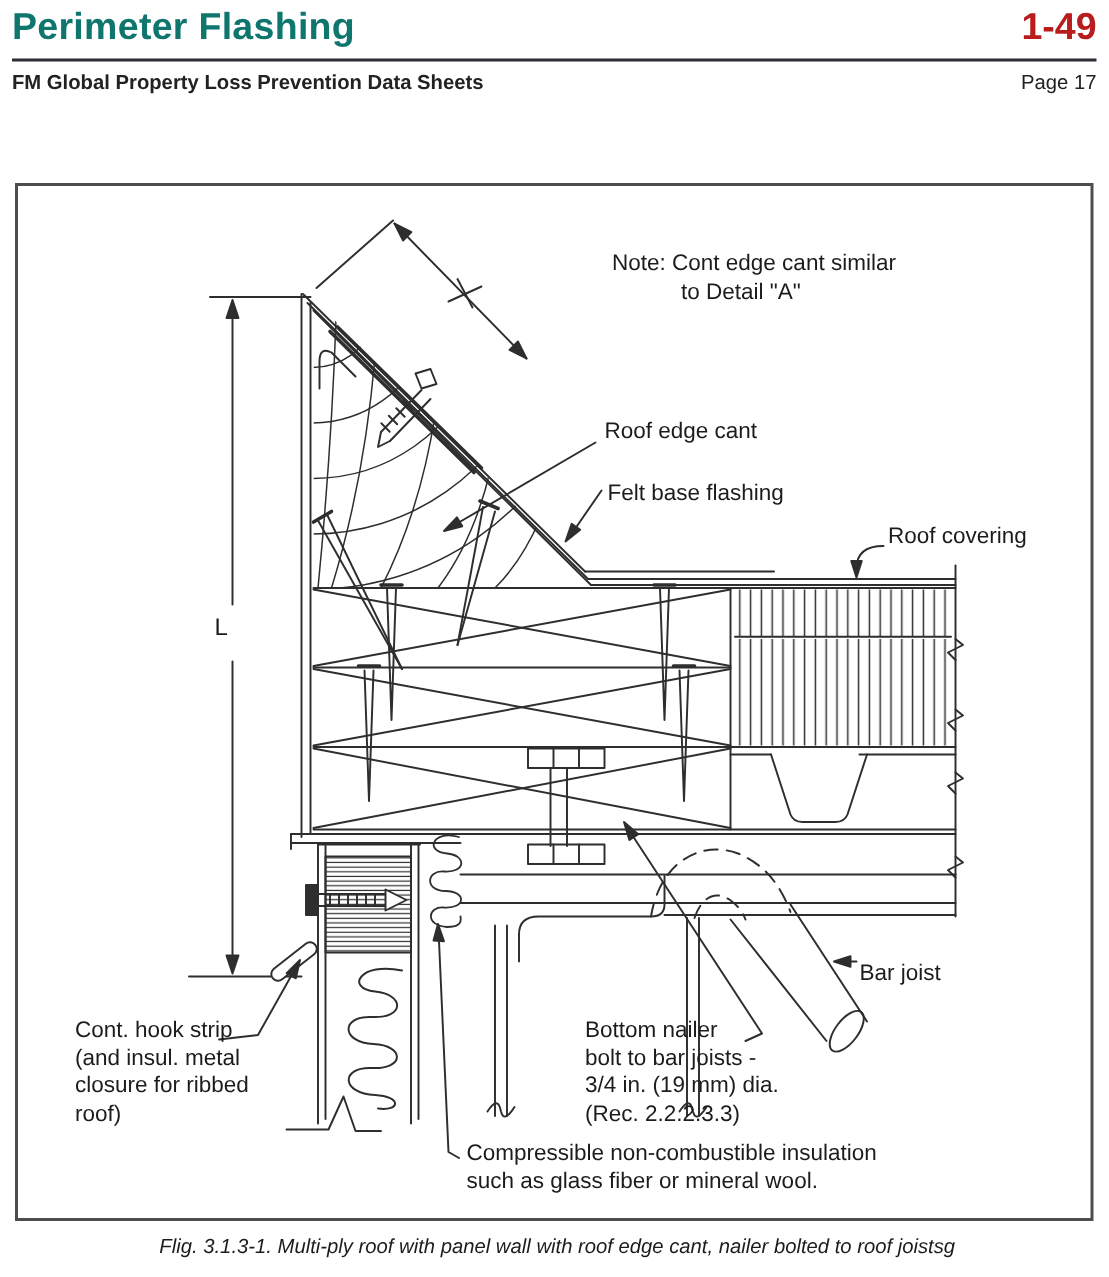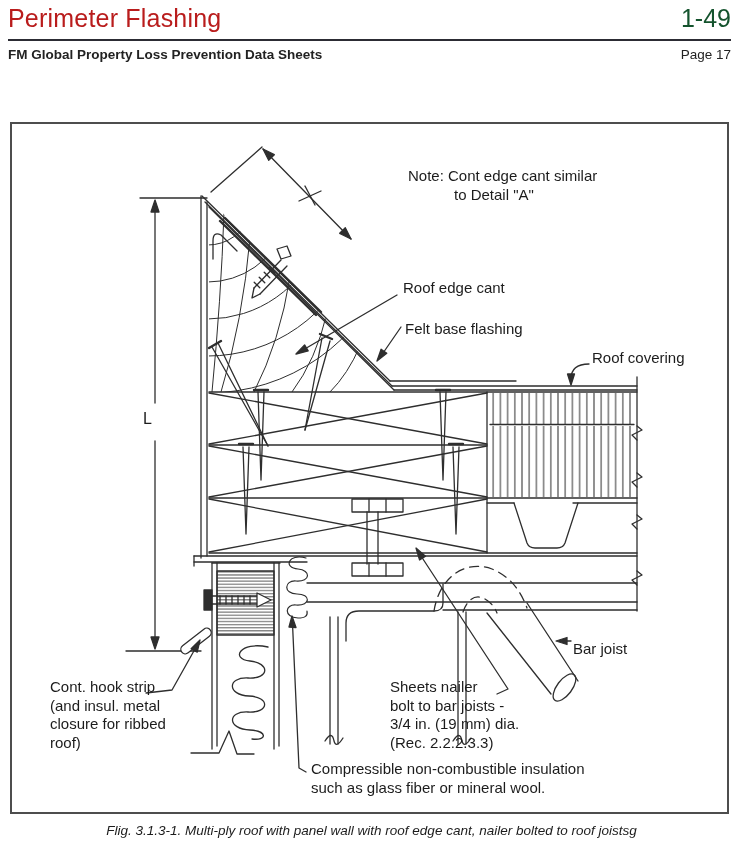--- a/index.html
+++ b/index.html
@@ -2,25 +2,25 @@
 <html><head>
 <meta charset="utf-8">
 <style>
   html,body{margin:0;padding:0;background:#fff;}
   .page{
     position:relative;width:739px;height:851px;background:#ffffff;
     font-family:"Liberation Sans", sans-serif;color:#1c1c1c;overflow:hidden;
   }
   
   .hdr-title{
-    position:absolute;left:8px;top:4px;font-size:25px;font-weight:normal;
-    color:#b91c1c;letter-spacing:0.2px;
+    position:absolute;left:8px;top:4px;font-size:25px;font-weight:bold;
+    color:#0f766e;letter-spacing:0.2px;
   }
   .hdr-num{
-    position:absolute;right:8px;top:4px;font-size:25px;font-weight:normal;color:#14532d;
+    position:absolute;right:8px;top:4px;font-size:25px;font-weight:bold;color:#b91c1c;
   }
   .hdr-rule{
     position:absolute;left:8px;right:8px;top:39px;height:2px;background:#2c2c34;
   }
   .hdr-sub{
     position:absolute;left:8px;top:47px;font-size:13.5px;font-weight:bold;color:#222;
   }
   .hdr-page{
     position:absolute;right:8px;top:47px;font-size:13.5px;color:#222;
   }
@@ -287,21 +287,21 @@
   <div class="lbl" style="left:573px;top:640px">Bar joist</div>
 
   <div class="lbl" style="left:50px;top:678px">
     <span style="display:block">Cont. hook strip</span>
     <span style="display:block">(and insul. metal</span>
     <span style="display:block">closure for ribbed</span>
     <span style="display:block">roof)</span>
   </div>
 
   <div class="lbl" style="left:390px;top:678px">
-    <span style="display:block">Sheets nailer</span>
+    <span style="display:block">Bottom nailer</span>
     <span style="display:block">bolt to bar joists -</span>
     <span style="display:block">3/4 in. (19 mm) dia.</span>
     <span style="display:block">(Rec. 2.2.2.3.3)</span>
   </div>
 
   <div class="lbl" style="left:311px;top:760px">
     <span style="display:block">Compressible non-combustible insulation</span>
     <span style="display:block">such as glass fiber or mineral wool.</span>
   </div>
 

